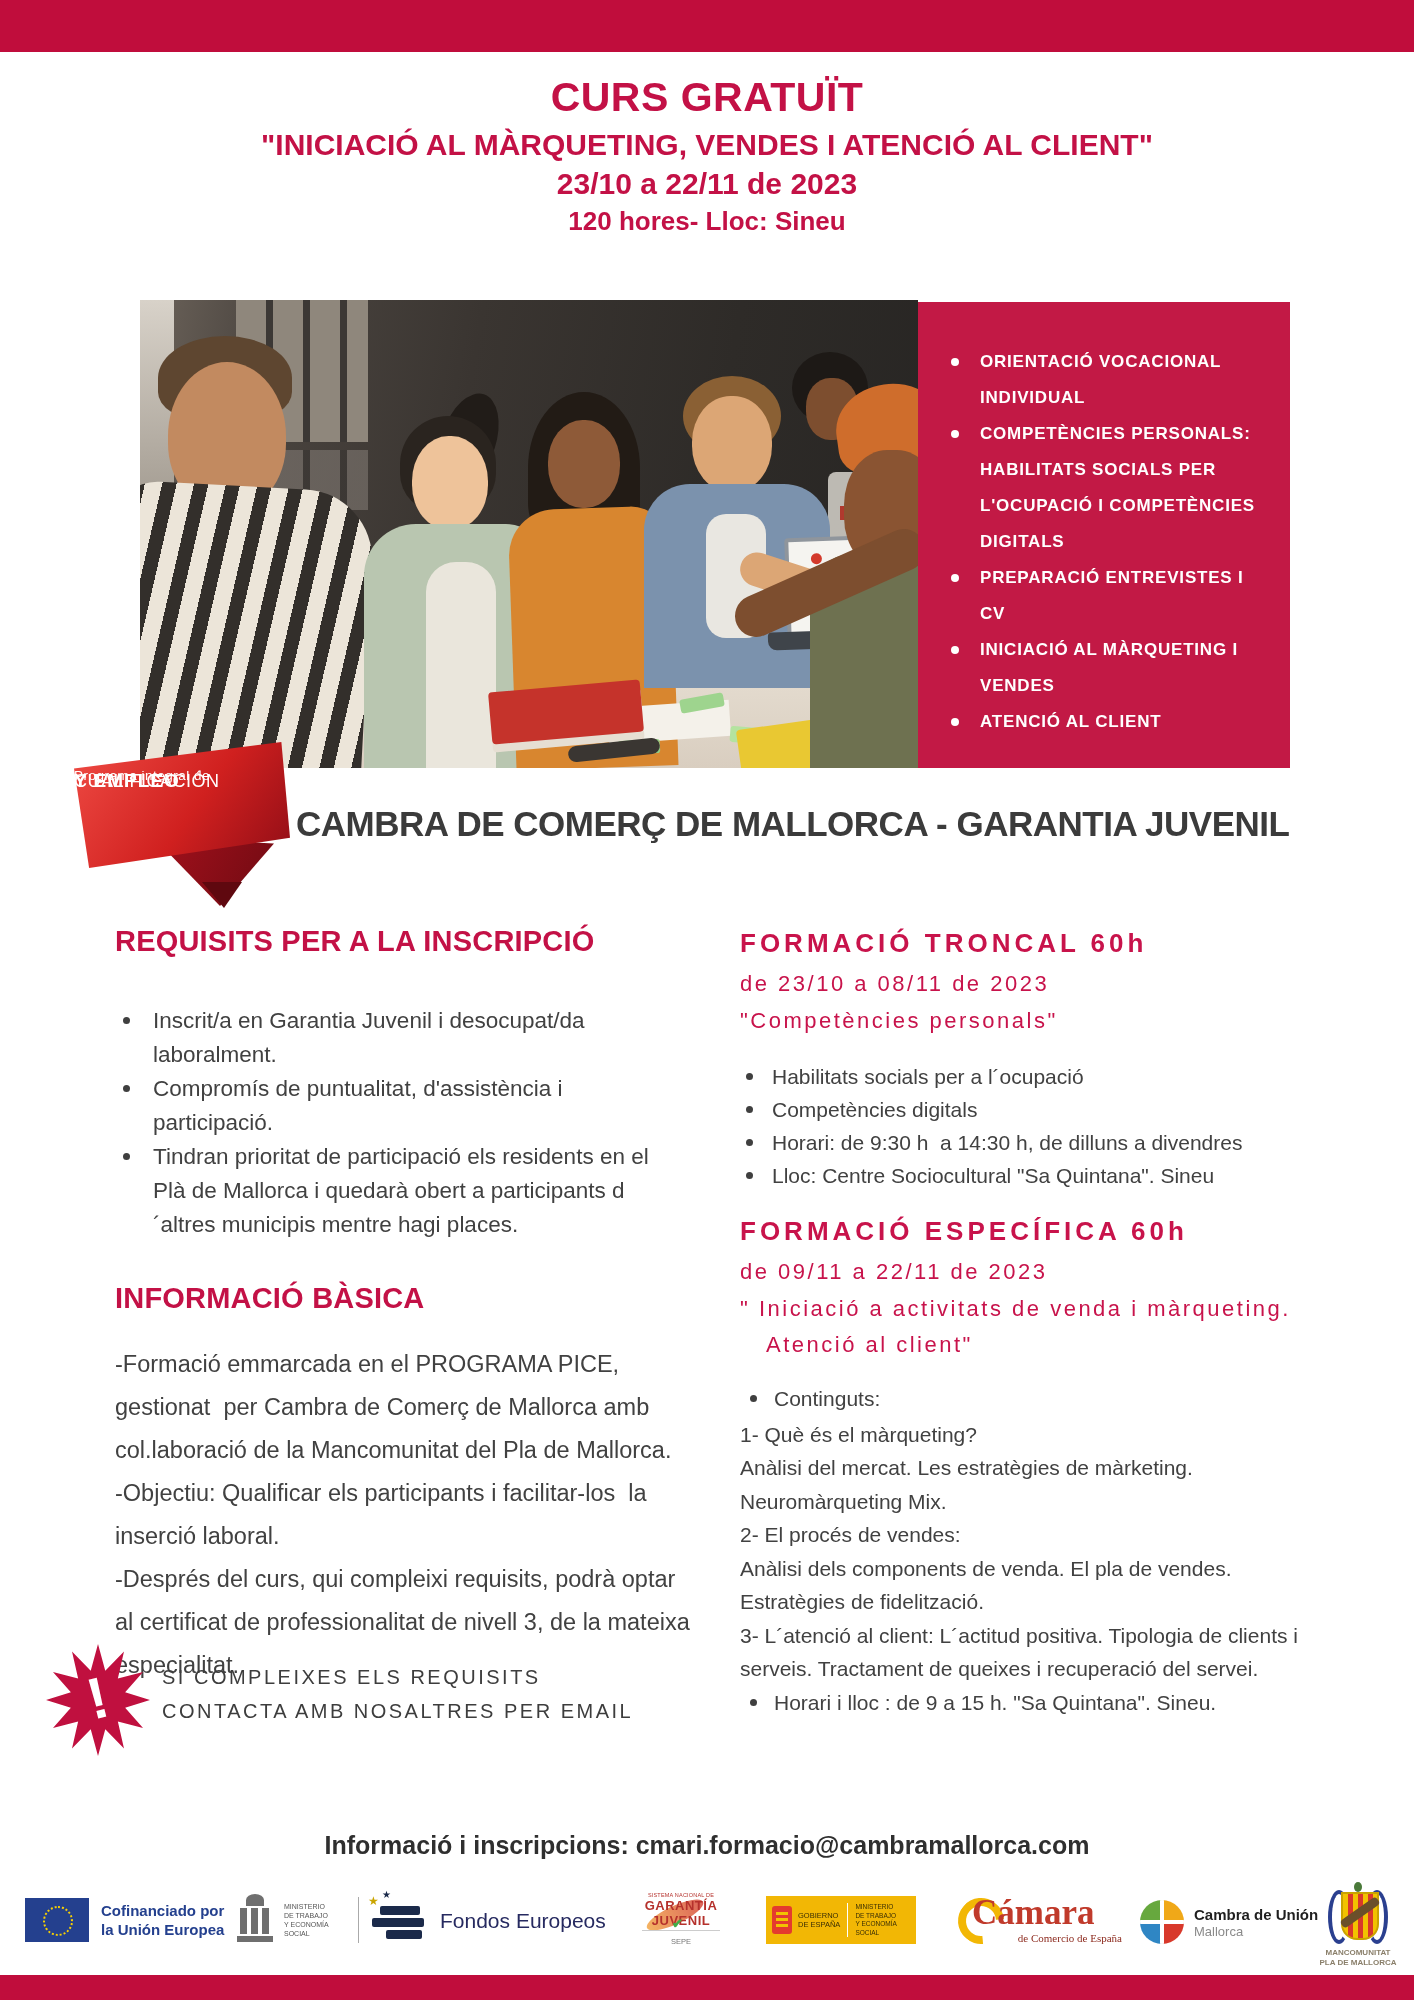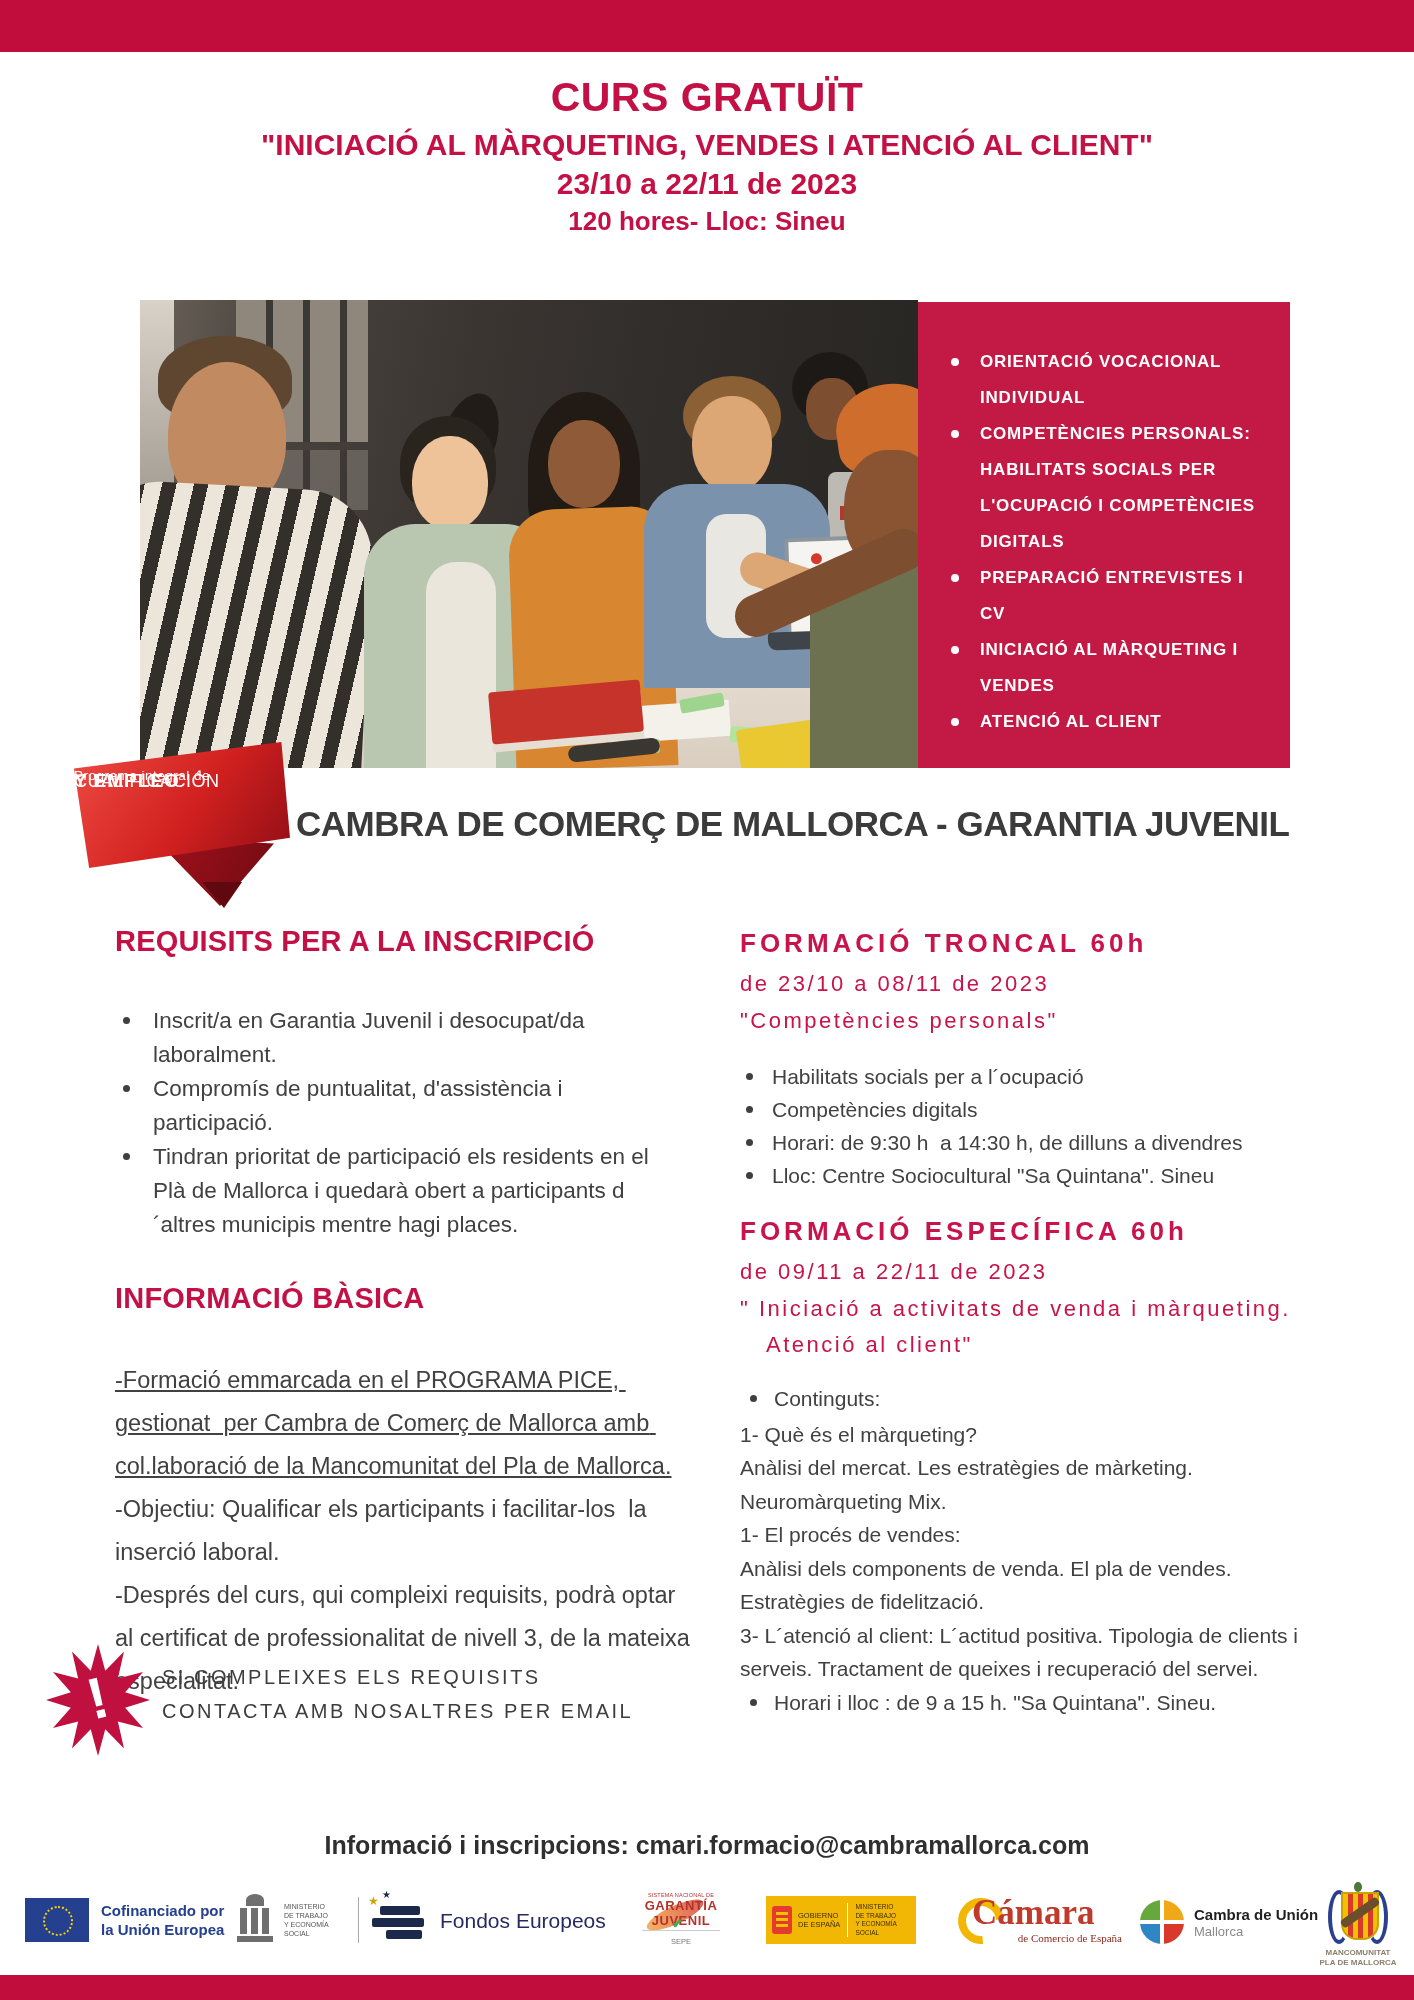--- a/index.html
+++ b/index.html
@@ -104,21 +104,21 @@
 
   
   .sec-h{color:#c31146;font-size:29px;font-weight:bold;letter-spacing:.2px;}
   .requisits{left:115px;top:925px;width:568px;}
   .glist{list-style:none;margin:46px 0 0 0;padding:0;}
   .glist li{position:relative;padding-left:38px;font-size:22.5px;line-height:34px;color:#414141;}
   .glist .dot{position:absolute;left:8px;top:13px;width:7px;height:7px;border-radius:50%;background:#3f3f3f;}
 
   .infobasica{left:115px;top:1282px;width:580px;}
   .infobasica p{margin:0;font-size:23.5px;line-height:43px;color:#414141;white-space:pre-wrap;}
-  .infobasica p:first-of-type{margin-top:44px;text-decoration:underline;}
+  .infobasica p:first-of-type{margin-top:28px;}
 
   
   .alert-icon{left:46px;top:1644px;width:104px;height:112px;background:#c0103f;
       clip-path:polygon(50% 0%,57% 23.9%,75% 6.7%,69.1% 30.9%,93.3% 25%,76.1% 43%,100% 50%,76.1% 57%,93.3% 75%,69.1% 69.1%,75% 93.3%,57% 76.1%,50% 100%,43% 76.1%,25% 93.3%,30.9% 69.1%,6.7% 75%,23.9% 57%,0% 50%,23.9% 43%,6.7% 25%,30.9% 30.9%,25% 6.7%,43% 23.9%);}
   .alert-bang{left:46px;top:1644px;width:104px;height:112px;color:#fff;font-size:58px;font-weight:bold;
       text-align:center;line-height:108px;transform:rotate(-14deg);}
   .alert-text{left:162px;top:1660px;font-size:20px;letter-spacing:2.5px;color:#3d3d3d;line-height:34px;}
 
   
   .troncal{left:740px;top:928px;width:612px;}
@@ -324,21 +324,21 @@
   <section class="abs especifica">
     <div class="r-h">FORMACIÓ ESPECÍFICA 60h</div>
     <div class="r-date">de 09/11 a 22/11 de 2023</div>
     <div class="r-sub2">" Iniciació a activitats de venda i màrqueting.</div>
     <div class="r-sub2 ind">Atenció al client"</div>
     <div class="cont-line cont-bullet"><span class="dot"></span><span>Continguts:</span></div>
     <div class="cont-body">
       <div class="cont-line">1- Què és el màrqueting?</div>
       <div class="cont-line">Anàlisi del mercat. Les estratègies de màrketing.</div>
       <div class="cont-line">Neuromàrqueting Mix.</div>
-      <div class="cont-line">1- El procés de vendes:</div>
+      <div class="cont-line">2- El procés de vendes:</div>
       <div class="cont-line">Anàlisi dels components de venda. El pla de vendes.</div>
       <div class="cont-line">Estratègies de fidelització.</div>
       <div class="cont-line">3- L´atenció al client: L´actitud positiva. Tipologia de clients i</div>
       <div class="cont-line">serveis. Tractament de queixes i recuperació del servei.</div>
     </div>
     <div class="cont-line cont-bullet" style="margin-top:0;"><span class="dot"></span><span>Horari i lloc : de 9 a 15 h. "Sa Quintana". Sineu.</span></div>
   </section>
 
   <div class="abs insc">Informació i inscripcions: cmari.formacio@cambramallorca.com</div>
 

